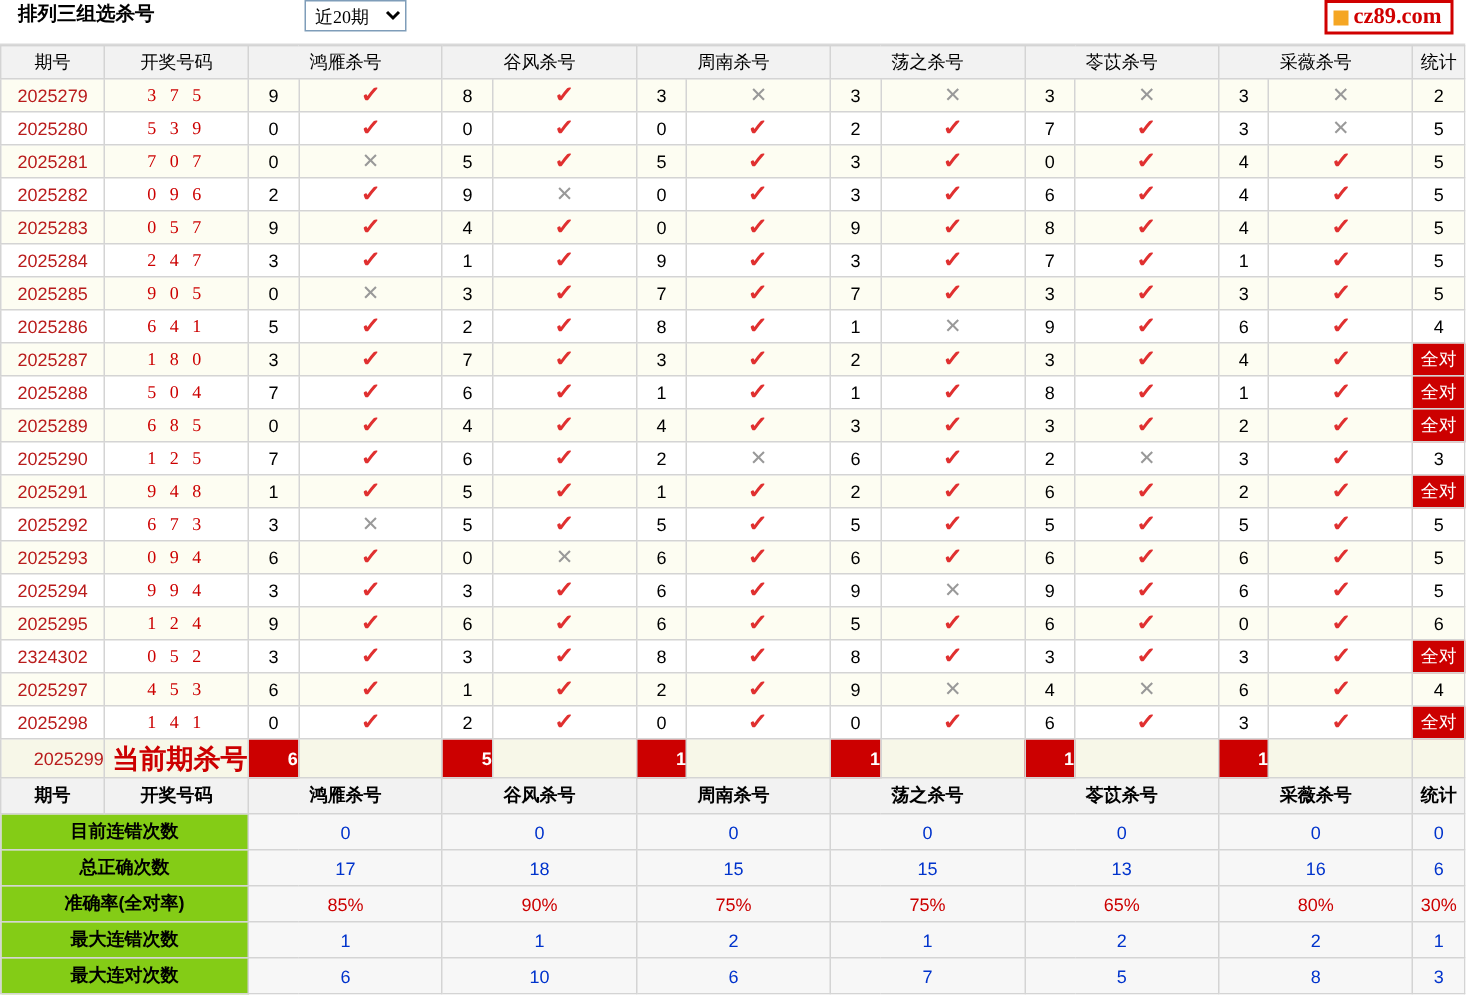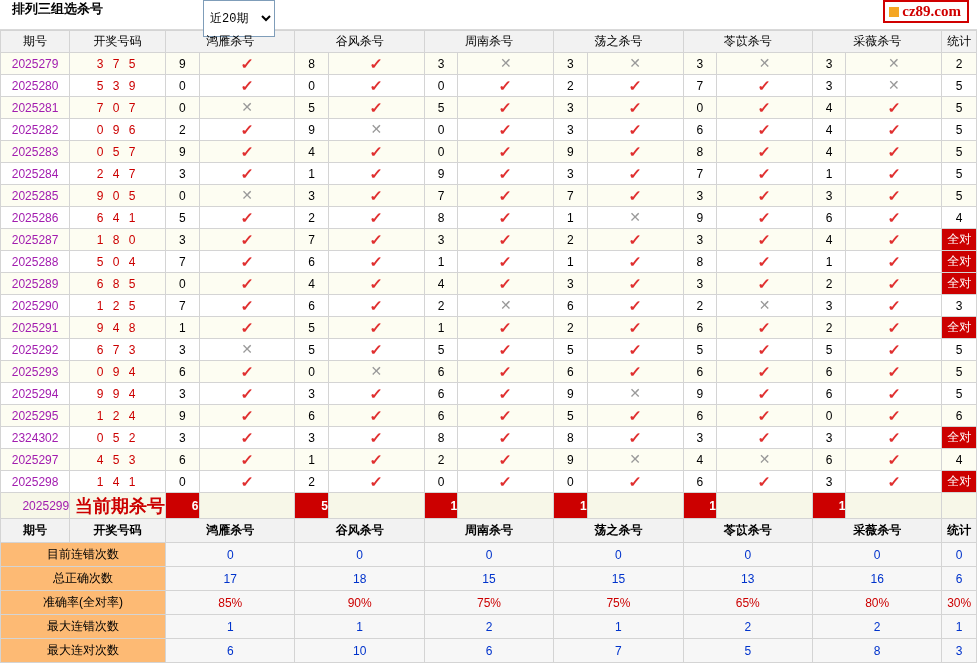--- a/index.html
+++ b/index.html
@@ -26,24 +26,24 @@
   .topbar-title {
     font-weight: bold;
     font-size: 13px;
     padding-left: 8px;
     white-space: nowrap;
   }
   .topbar-select-wrap {
     margin-left: 100px;
   }
   select.period-select {
-    font-family: Liberation Mono, monospace;
+    font-family: Liberation Serif, serif;
     font-size: 12px;
     padding: 1px 2px;
-    height: 37px;
+    height: 21px;
     border: 1px solid #7f9db9;
     background: #fff;
   }
   .topbar-spacer { flex: 1 1 auto; }
   .logo {
     border: 2px solid #d00000;
     background: #fff;
     padding: 1px 6px 1px 4px;
     display: flex;
     align-items: center;
@@ -85,25 +85,25 @@
   }
   .col-period { width: 62px; }
   .col-code   { width: 86px; }
   .col-num    { width: 30px; }
   .col-mark   { width: 86px; }
   .col-stat   { width: 31px; }
 
   tr.row-even td { background: #fdfdf2; }
   tr.row-odd  td { background: #ffffff; }
 
-  td.period { color: #a21caf; font-size: 12px; }
+  td.period { color: #b91c1c; font-size: 12px; }
   td.code {
     color: #cc0000;
     letter-spacing: 3px;
-    font-family: Liberation Sans, sans-serif;
+    font-family: Liberation Serif, serif;
     font-size: 12px;
   }
   td.num { color: #000; }
   td.mark { }
   td.stat { color: #000; }
 
   .check {
     color: #e03030;
     font-size: 15px;
     line-height: 1;
@@ -145,22 +145,22 @@
   tr.current td.cur-blank { background: #f7f7e8 !important; }
 
   
   tr.subhead th {
     background: #f2f2f2;
     font-weight: bold;
     height: 24px;
   }
   tr.summary td { background: #f7f7f7; height: 24px; }
   tr.summary td.sumlabel {
-    background: #fdba74;
-    font-weight: normal;
+    background: #84cc16;
+    font-weight: bold;
     color: #000;
   }
   td.v-blue { color: #0033cc; font-weight: bold; }
   td.v-red  { color: #cc0000; font-weight: bold; }
 </style>
 </head>
 <body>
 
 <div id="app">
 

